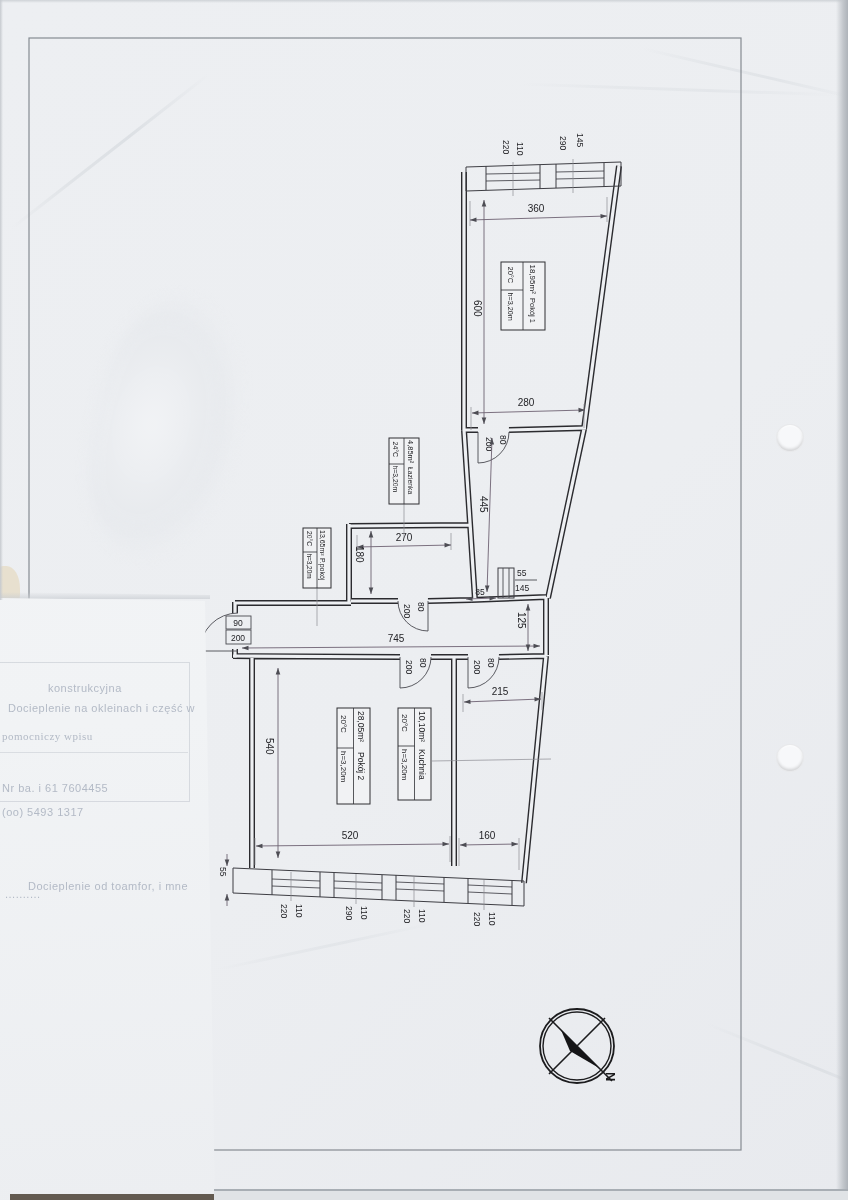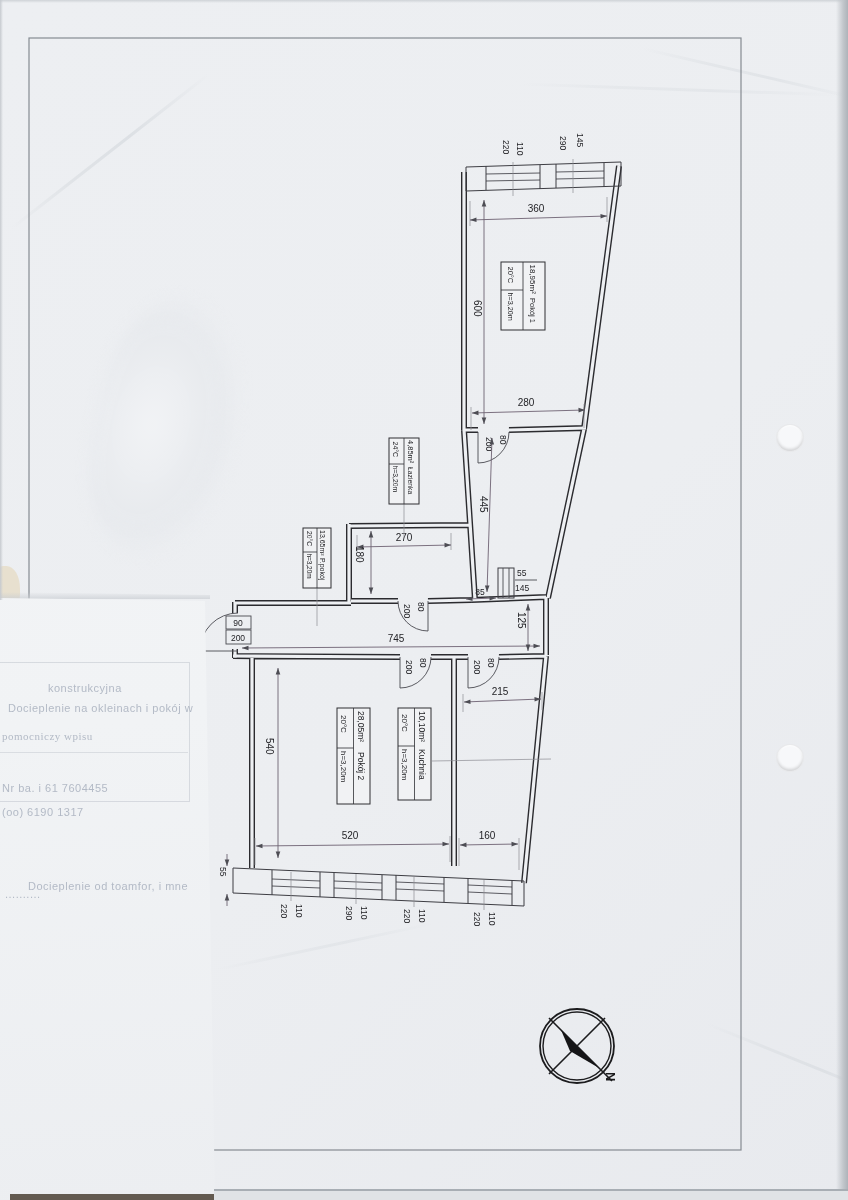--- a/index.html
+++ b/index.html
@@ -253,24 +253,24 @@
       <text transform="translate(606,1072) rotate(90)" font-size="13" font-weight="bold" fill="#1a1a1c">N</text>
     </g>
 
   </svg>
 
   <div class="overlay-shadow"></div>
   <div class="overlay-paper">
     <div class="ubox" style="left:-4px;top:662px;width:192px;height:138px;"></div>
     <div class="uline" style="left:-4px;top:752px;width:192px;"></div>
     <div class="ufrag" style="left:5px;top:682px;margin-left:43px;">konstrukcyjna</div>
-    <div class="ufrag" style="left:8px;top:702px;">Docieplenie na okleinach i pokój w</div>
+    <div class="ufrag" style="left:8px;top:702px;">Docieplenie na okleinach i część w</div>
     <div class="ufrag" style="left:2px;top:730px;font-family:Liberation Serif, serif;">pomocniczy wpisu</div>
     <div class="ufrag" style="left:2px;top:782px;">Nr ba. i 61 7604455</div>
-    <div class="ufrag" style="left:2px;top:806px;">(oo) 6190 1317</div>
+    <div class="ufrag" style="left:2px;top:806px;">(oo) 5493 1317</div>
     <div class="ufrag" style="left:28px;top:880px;">Docieplenie od toamfor, i mne</div>
     <div class="ufrag" style="left:5px;top:888px;">..........</div>
   </div>
 
   <div class="edge-top"></div>
   <div class="edge-left"></div>
   <div class="edge-right"></div>
   <div class="bottom-line-right"></div>
   <div class="bottom-dark-left"></div>
 

